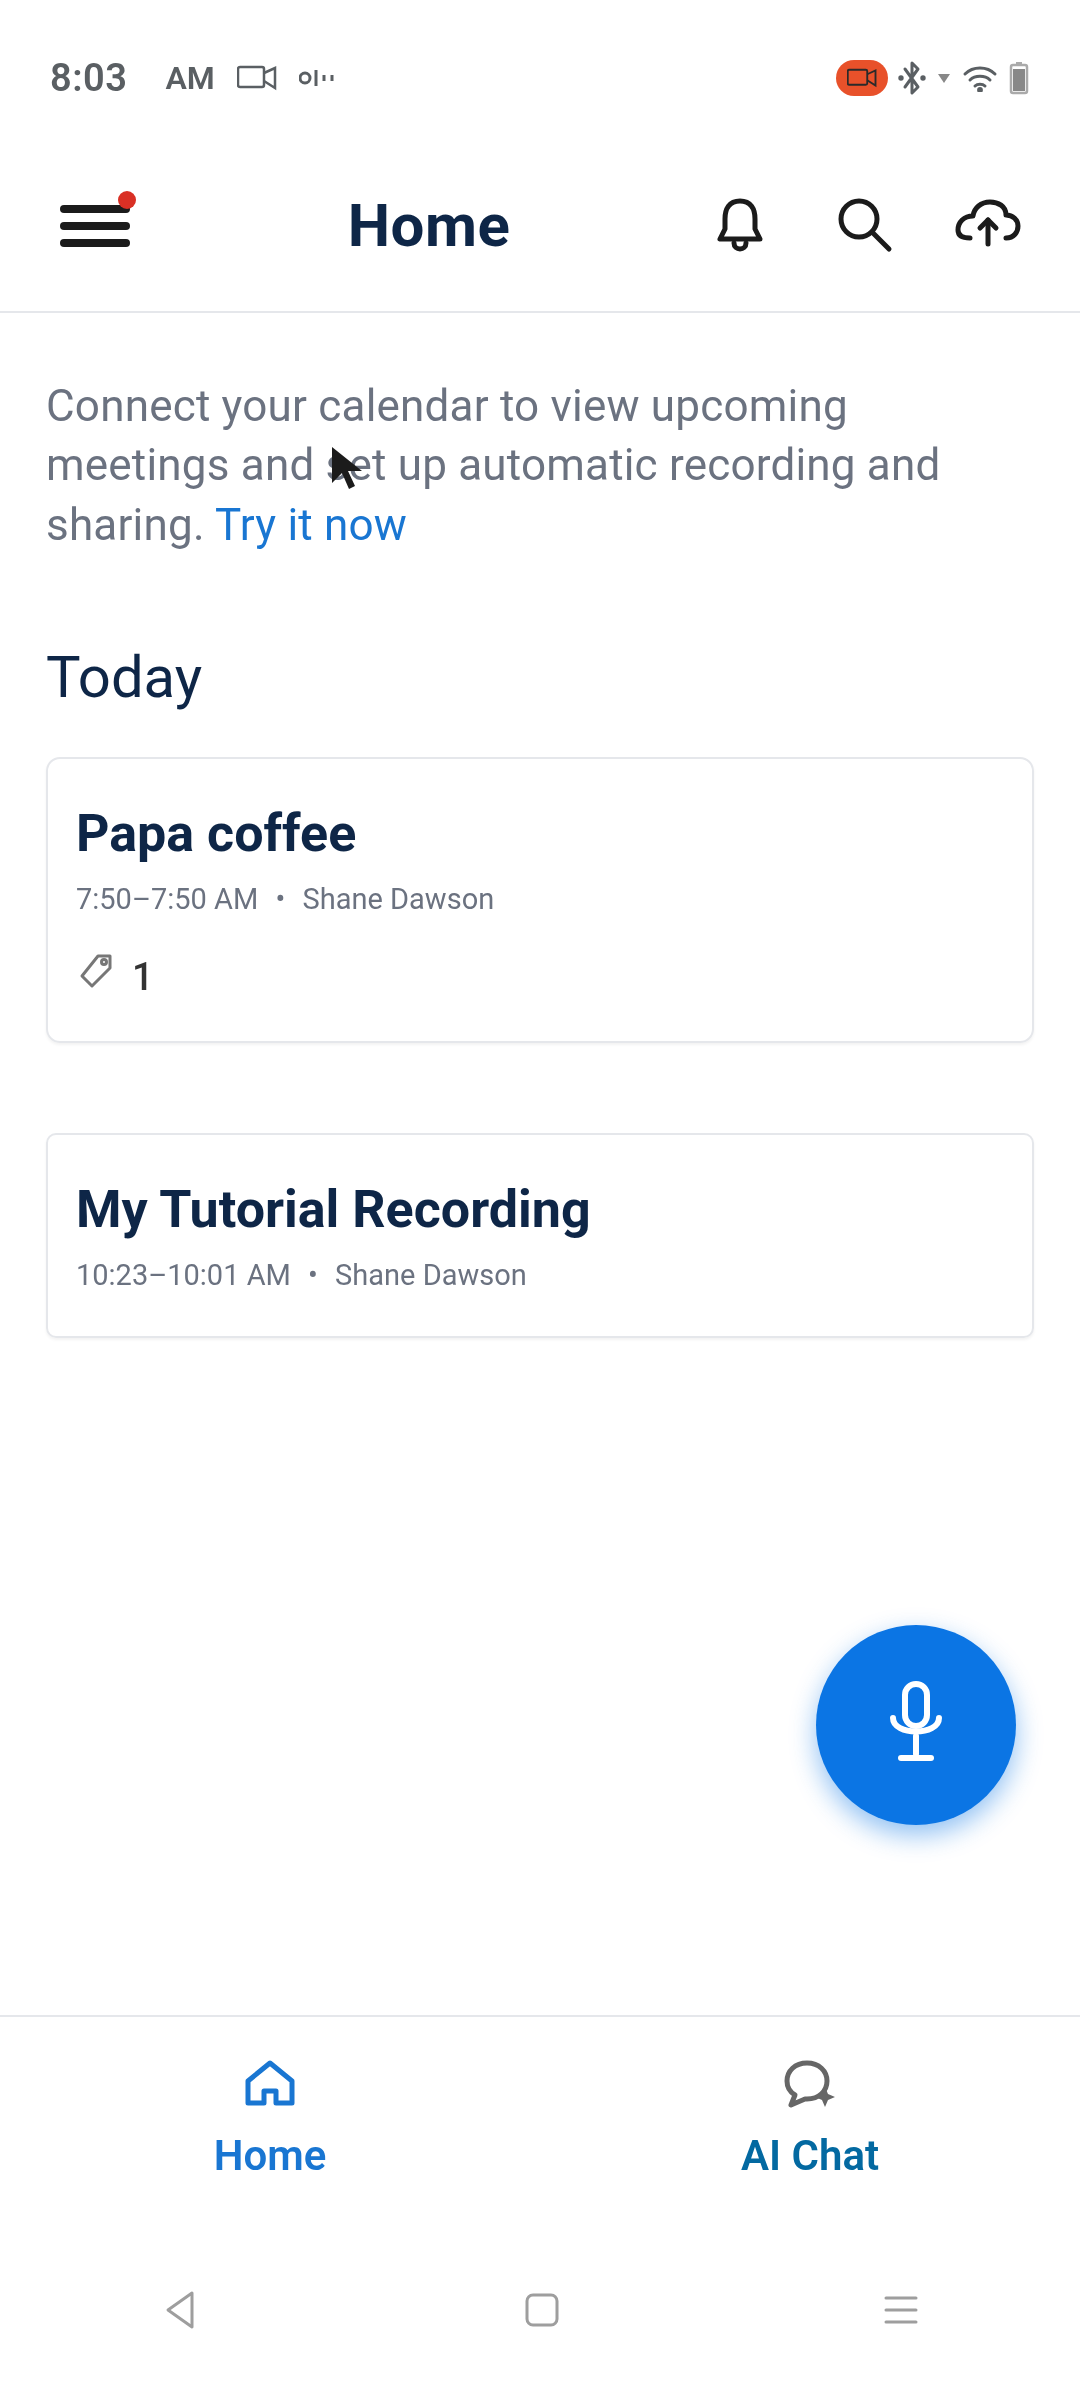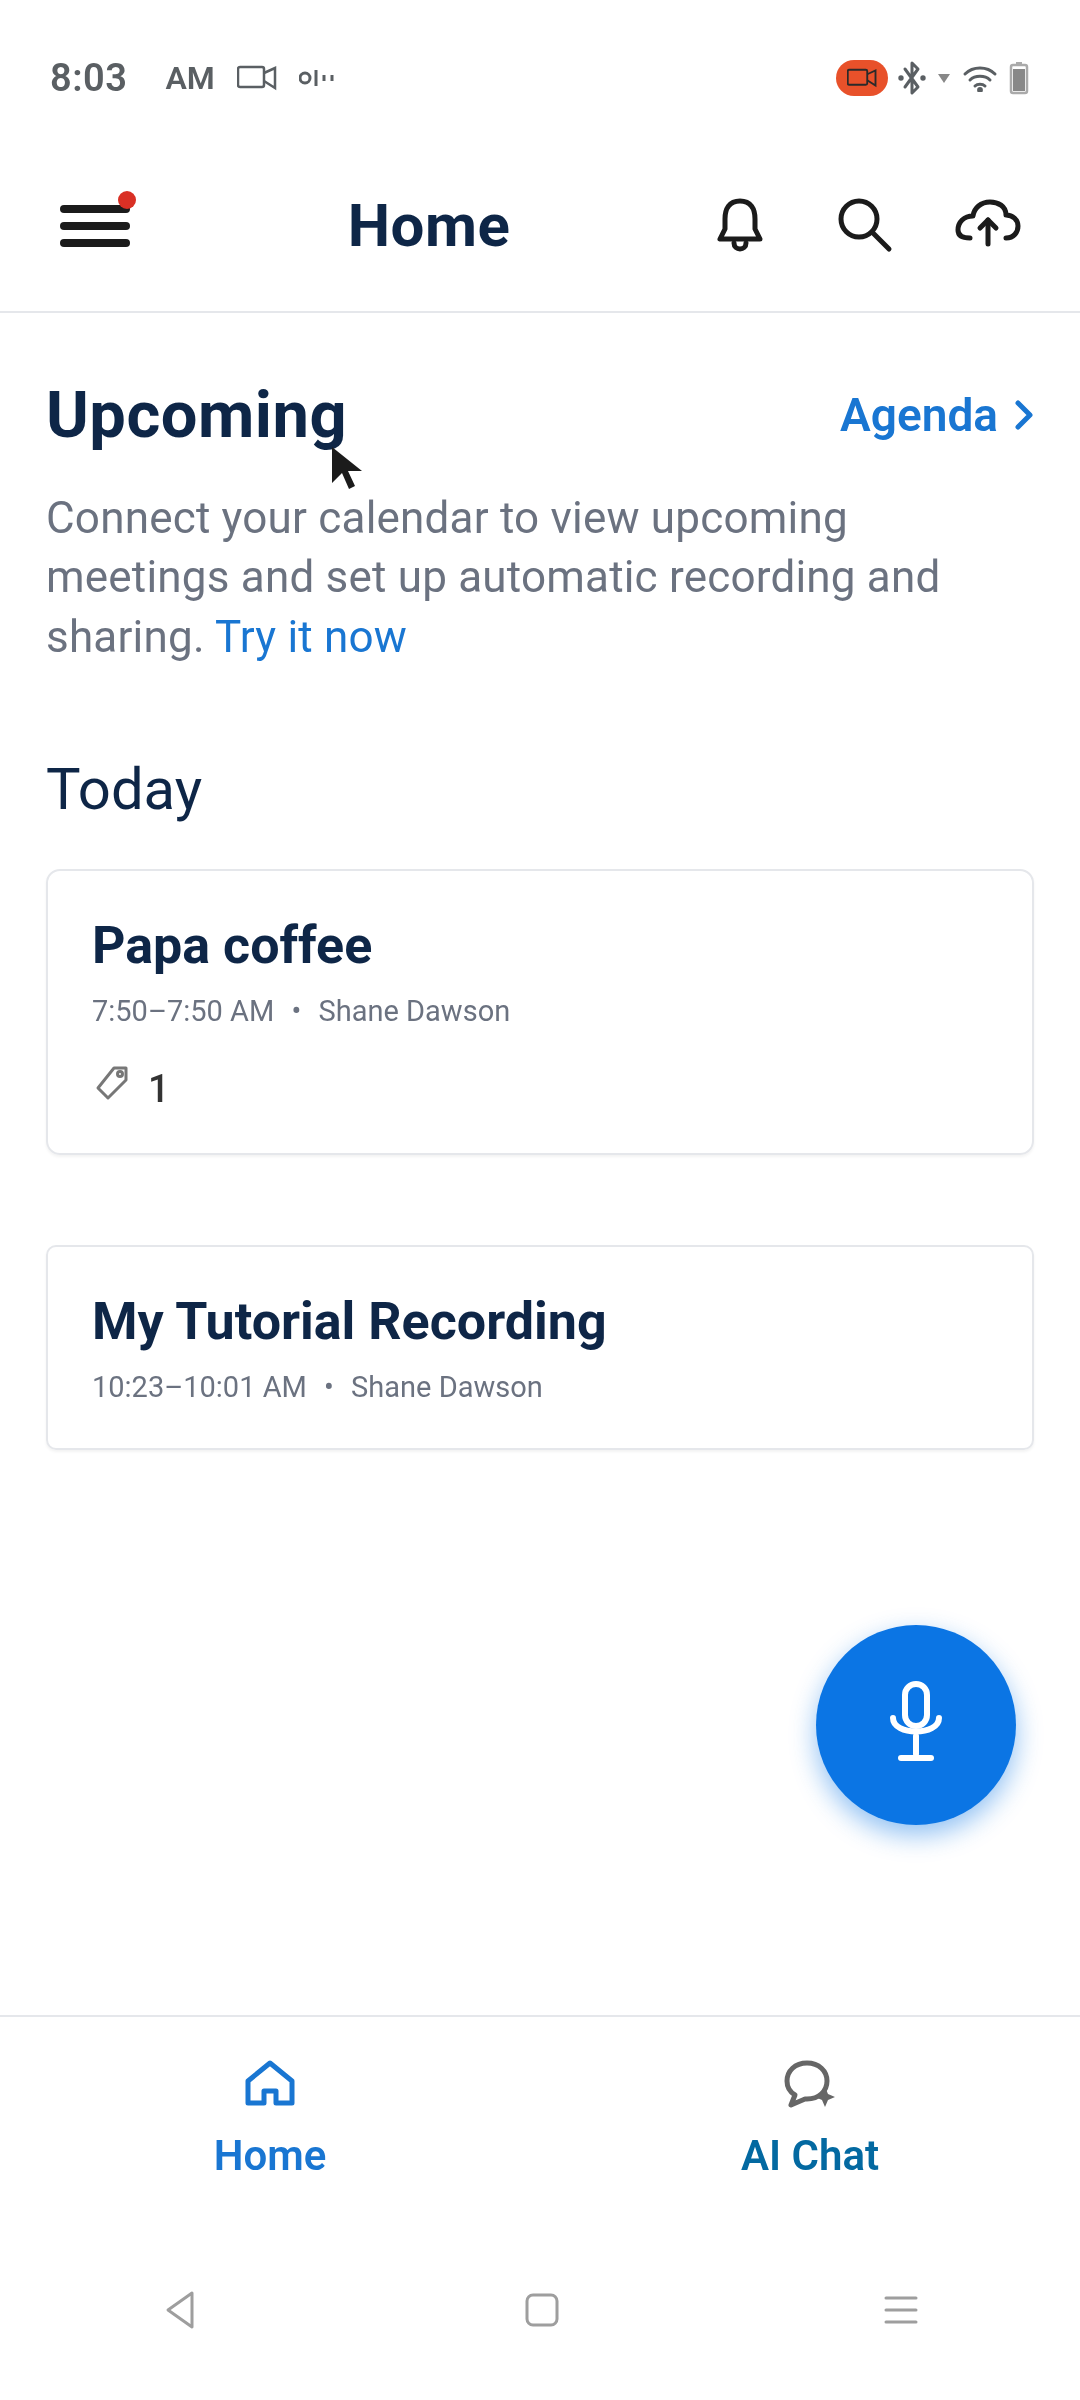--- a/index.html
+++ b/index.html
@@ -103,21 +103,21 @@
     .helper-text a { color: var(--link-blue); text-decoration:none; }
 
     .h2 {
       font-size: 58px; font-weight:400; color: var(--dark-navy);
       margin: 0 0 46px 0;
     }
 
     .card {
       border: 2px solid var(--card-border);
       border-radius: 14px;
-      padding: 44px 44px 40px 44px;
+      padding: 44px 44px 40px 28px;
       margin-bottom: 90px;
       box-shadow: 0 2px 3px rgba(0,0,0,0.05);
     }
     .card-title { font-size: 52px; font-weight:700; color: var(--dark-navy); margin-bottom: 18px; }
     .card-meta { font-size: 29px; color: var(--muted-gray); }
     .meta-dot { margin: 0 10px; }
     .facepile {
       display:flex; align-items:center; gap:16px; margin-top:36px;
       color: #5a5f63; font-size:38px;
     }
@@ -257,31 +257,20 @@
           <path d="M26 30 L34 22 L42 30"></path>
         </svg>
       </span>
     </div>
   </div>
 </div>
 <div class="divider"></div>
 
 <div class="content">
 
-  <div class="section-row">
-    <div class="h1">Upcoming</div>
-    <div class="agenda-link">
-      <span>Agenda</span>
-      <span>
-        <svg width="20" height="32" viewBox="0 0 20 32" fill="none" stroke="#1976d2" stroke-width="5" stroke-linecap="round" stroke-linejoin="round">
-          <path d="M4 4 L16 16 L4 28"></path>
-        </svg>
-      </span>
-    </div>
-  </div>
   <div class="helper-text">
     <span>Connect your calendar to view upcoming meetings and set up automatic recording and sharing. </span><a href="#">Try it now</a>
   </div>
 
   <div class="h2">Today</div>
   <div class="card">
     <div class="card-title">Papa coffee</div>
     <div class="card-meta">
       <span>7:50–7:50 AM</span>
       <span class="meta-dot">•</span>

